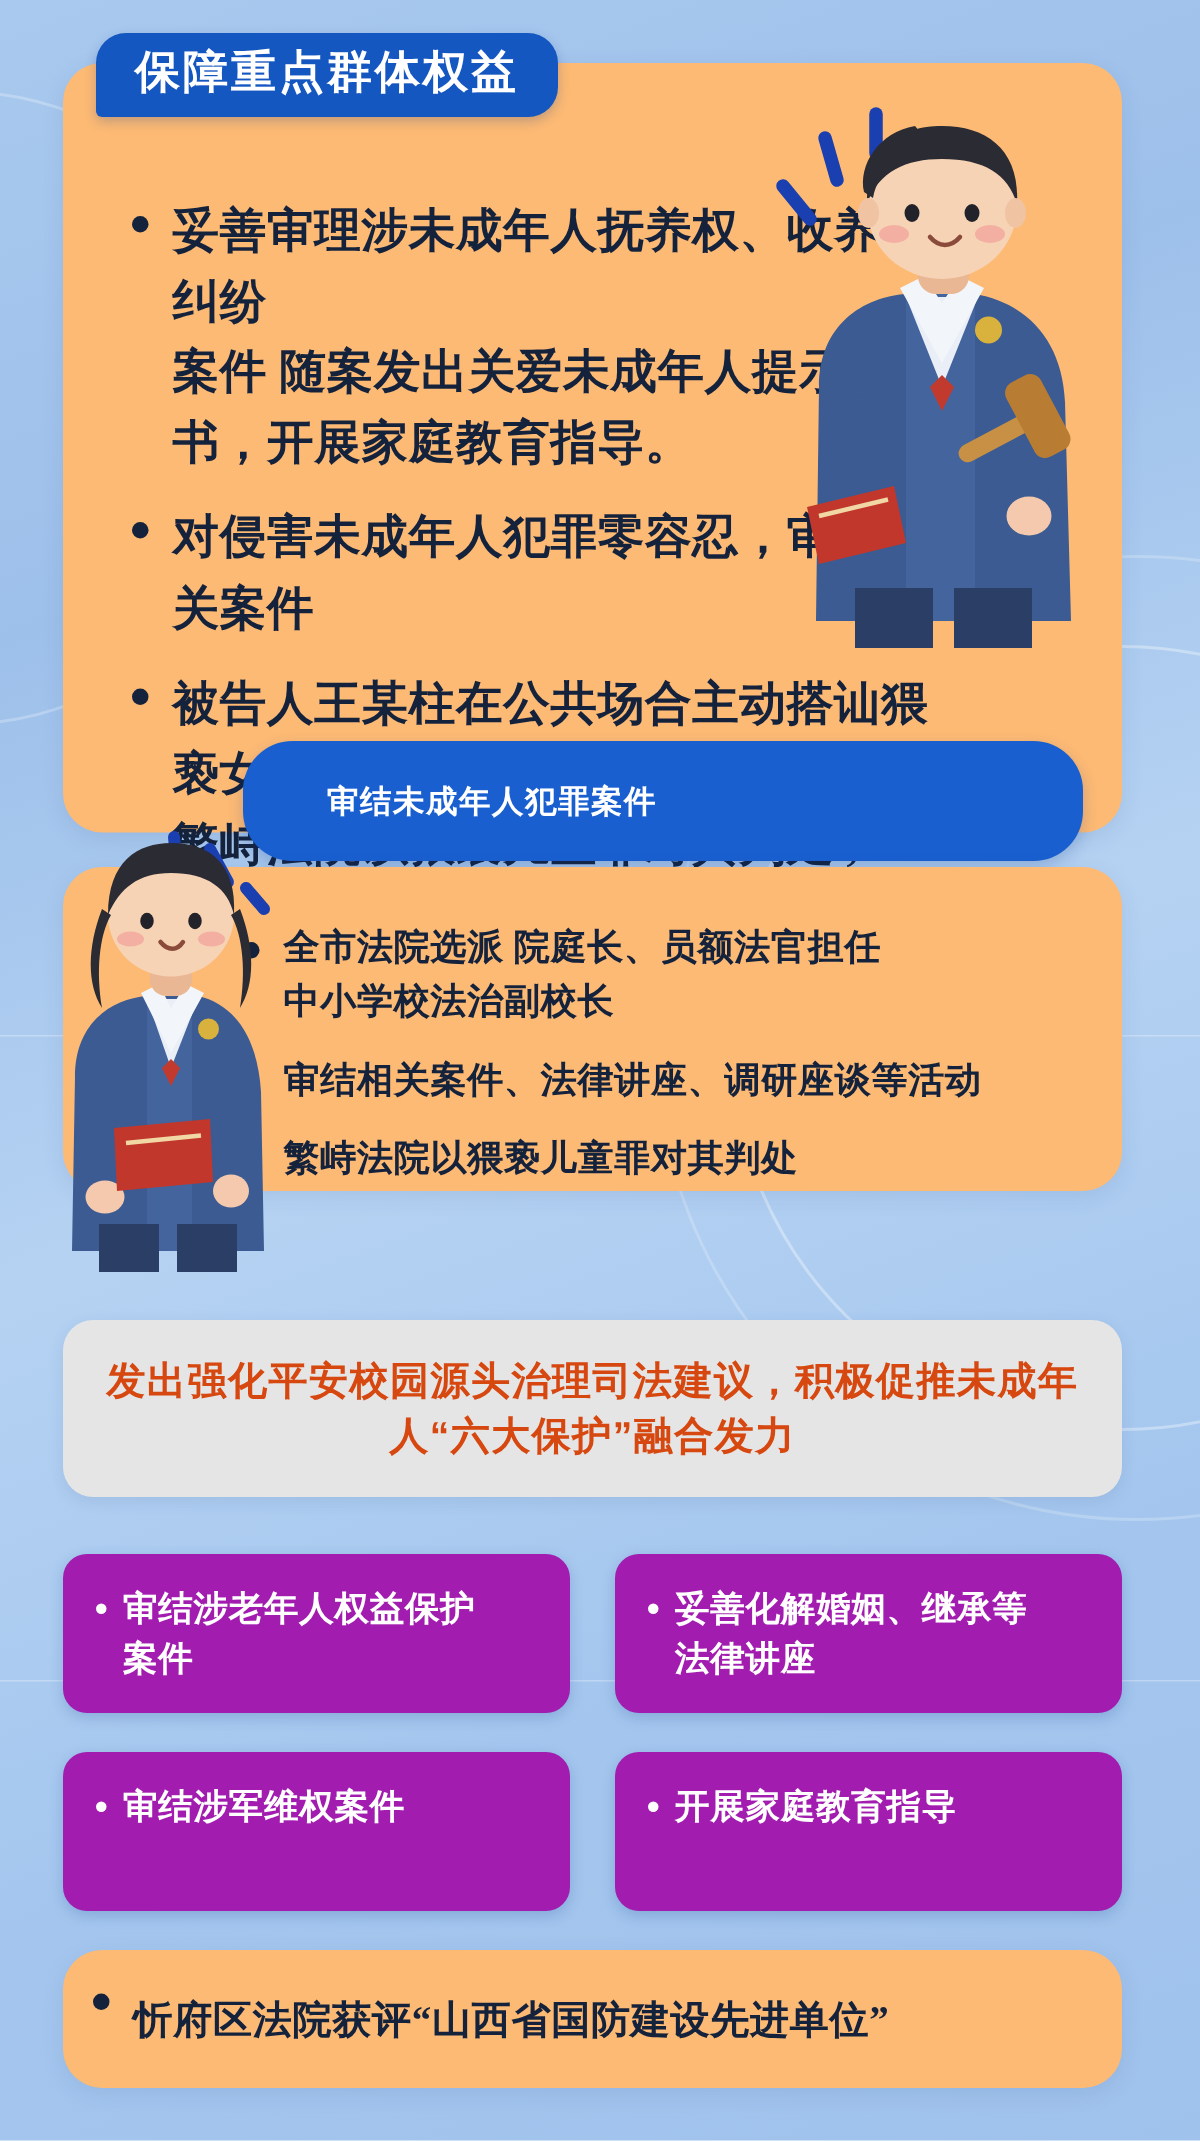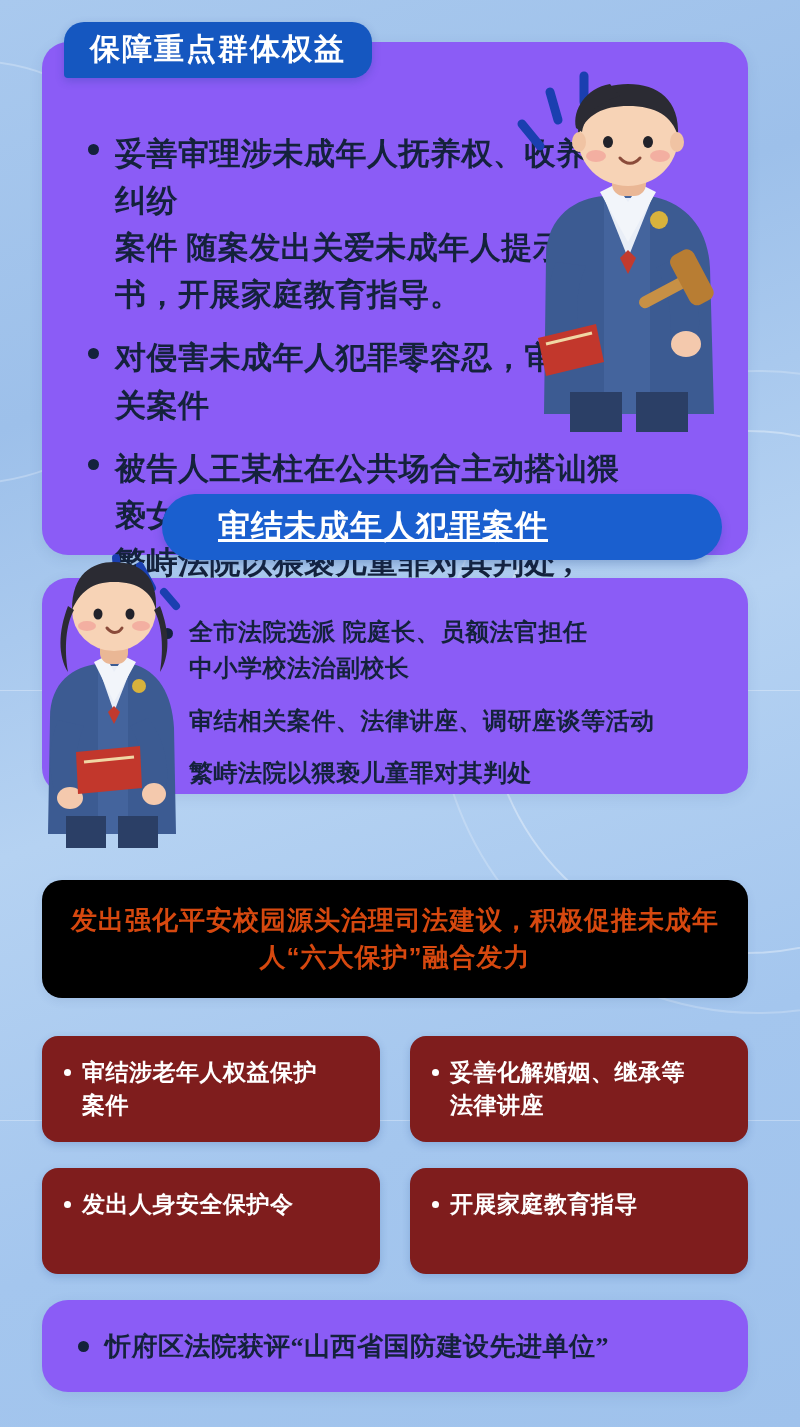--- a/index.html
+++ b/index.html
@@ -34,21 +34,21 @@
 
   .page {
     position: relative;
     width: 800px;
     height: 1427px;
   }
 
   
   .card {
     position: absolute;
-    background: #8b5cf6;
+    background: #fdba74;
     border-radius: 26px;
     box-shadow: 0 4px 14px rgba(40,70,130,0.10);
   }
   .card1 {
     left: 42px;
     top: 42px;
     width: 706px;
     height: 513px;
   }
   .title-badge {
@@ -93,33 +93,32 @@
     line-height: 1.52;
     letter-spacing: 0.5px;
     white-space: pre-line;
   }
 
   .blue-pill {
     position: absolute;
     left: 120px;
     top: 452px;
     width: 560px;
-    height: 66px;
+    height: 80px;
     background: #1a5fcf;
     border-radius: 33px;
     color: #ffffff;
-    font-size: 32px;
+    font-size: 21px;
     font-weight: bold;
     letter-spacing: 1px;
     display: flex;
     align-items: center;
     padding-left: 56px;
     box-sizing: border-box;
     box-shadow: 0 4px 10px rgba(20,60,140,0.22);
-    text-decoration: underline;
   }
 
   
   .card2 {
     left: 42px;
     top: 578px;
     width: 706px;
     height: 216px;
   }
   .bullets2 {
@@ -133,41 +132,41 @@
     font-size: 24px;
   }
 
   
   .yellow-banner {
     position: absolute;
     left: 42px;
     top: 880px;
     width: 706px;
     height: 118px;
-    background: #000000;
+    background: #e5e5e5;
     border-radius: 20px;
     display: flex;
     align-items: center;
     justify-content: center;
     text-align: center;
     box-shadow: 0 3px 10px rgba(40,70,130,0.10);
   }
   .yellow-banner .txt {
     color: #d6480f;
     font-size: 26px;
     font-weight: bold;
     line-height: 1.42;
     letter-spacing: 1px;
     padding: 0 24px;
   }
 
   
   .gridbox {
     position: absolute;
-    background: #7f1d1d;
+    background: #a21caf;
     border-radius: 16px;
     color: #ffffff;
     box-shadow: 0 3px 9px rgba(20,60,140,0.20);
   }
   .gridbox .inner {
     display: flex;
     align-items: flex-start;
     padding: 20px 18px 0 22px;
   }
   .gridbox .sdot {
@@ -194,22 +193,21 @@
   .card3 {
     left: 42px;
     top: 1300px;
     width: 706px;
     height: 92px;
     display: flex;
     align-items: center;
   }
   .card3 .row {
     display: flex;
-    align-items: center;
-    padding-left: 36px;
+    padding-left: 20px;
   }
   .card3 .dot {
     width: 11px;
     height: 11px;
     border-radius: 50%;
     background: #14223c;
     margin-right: 16px;
   }
   .card3 .text {
     font-family: "Liberation Serif", serif;
@@ -383,21 +381,21 @@
   <div class="gridbox g2">
     <div class="inner">
       <span class="sdot"></span>
       <span class="gtxt">妥善化解婚姻、继承等
 法律讲座</span>
     </div>
   </div>
   <div class="gridbox g3">
     <div class="inner">
       <span class="sdot"></span>
-      <span class="gtxt">发出人身安全保护令</span>
+      <span class="gtxt">审结涉军维权案件</span>
     </div>
   </div>
   <div class="gridbox g4">
     <div class="inner">
       <span class="sdot"></span>
       <span class="gtxt">开展家庭教育指导</span>
     </div>
   </div>
 
   <div class="card card3">

